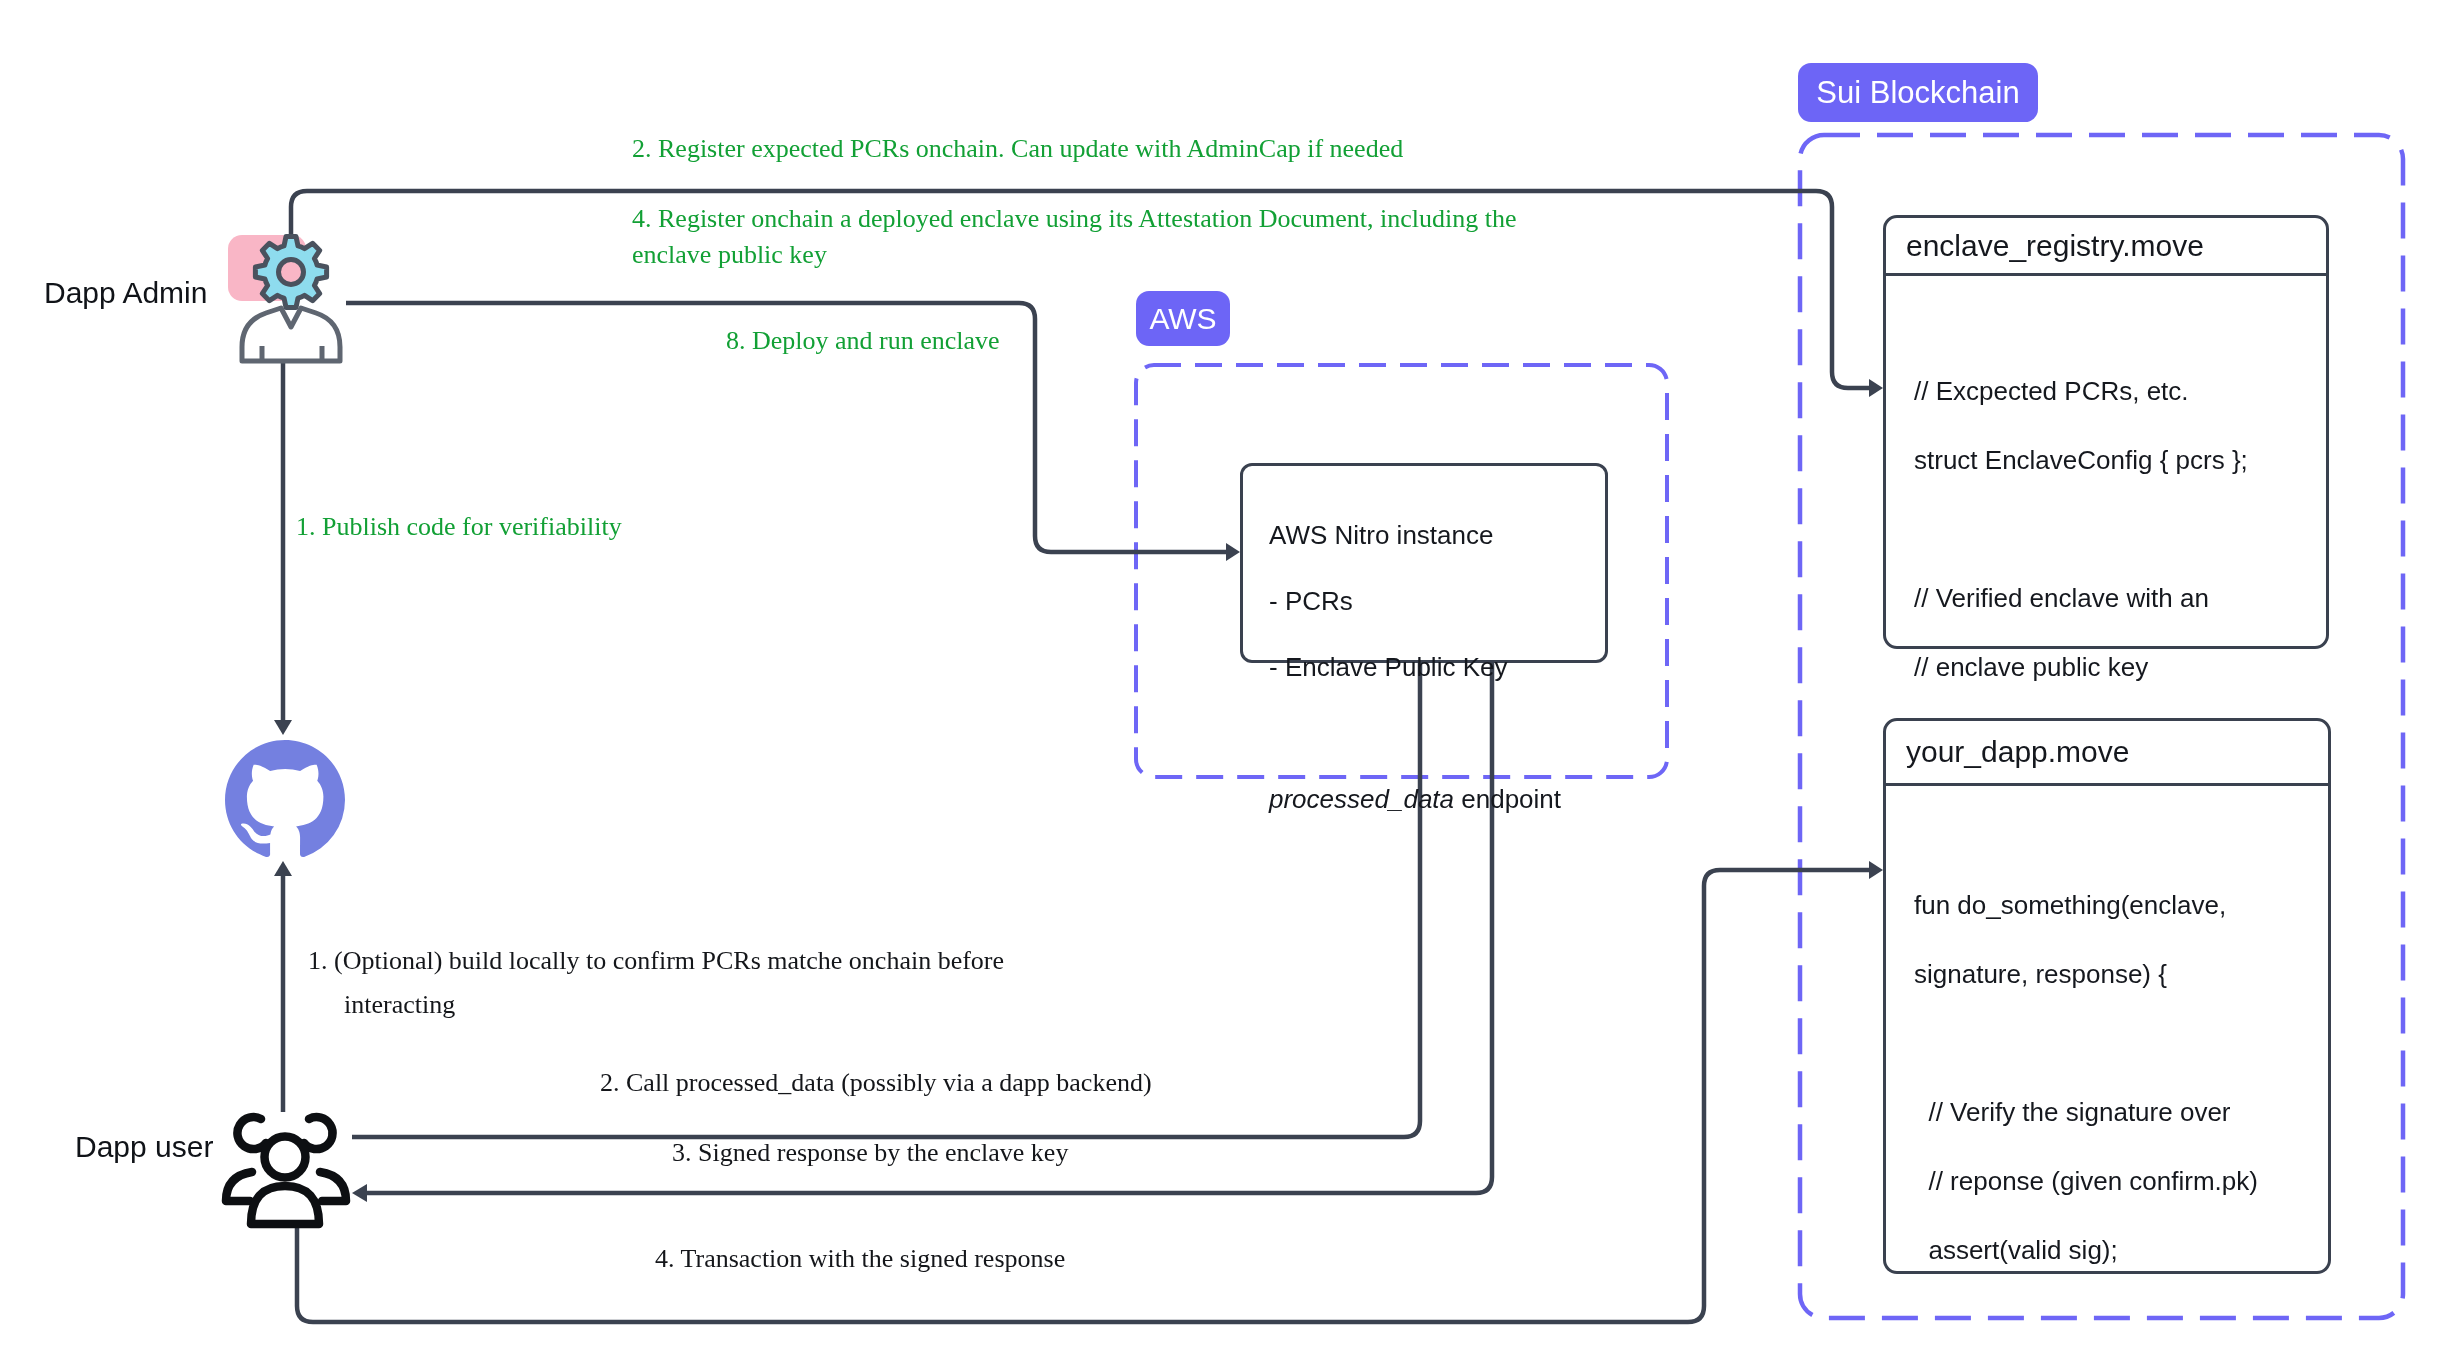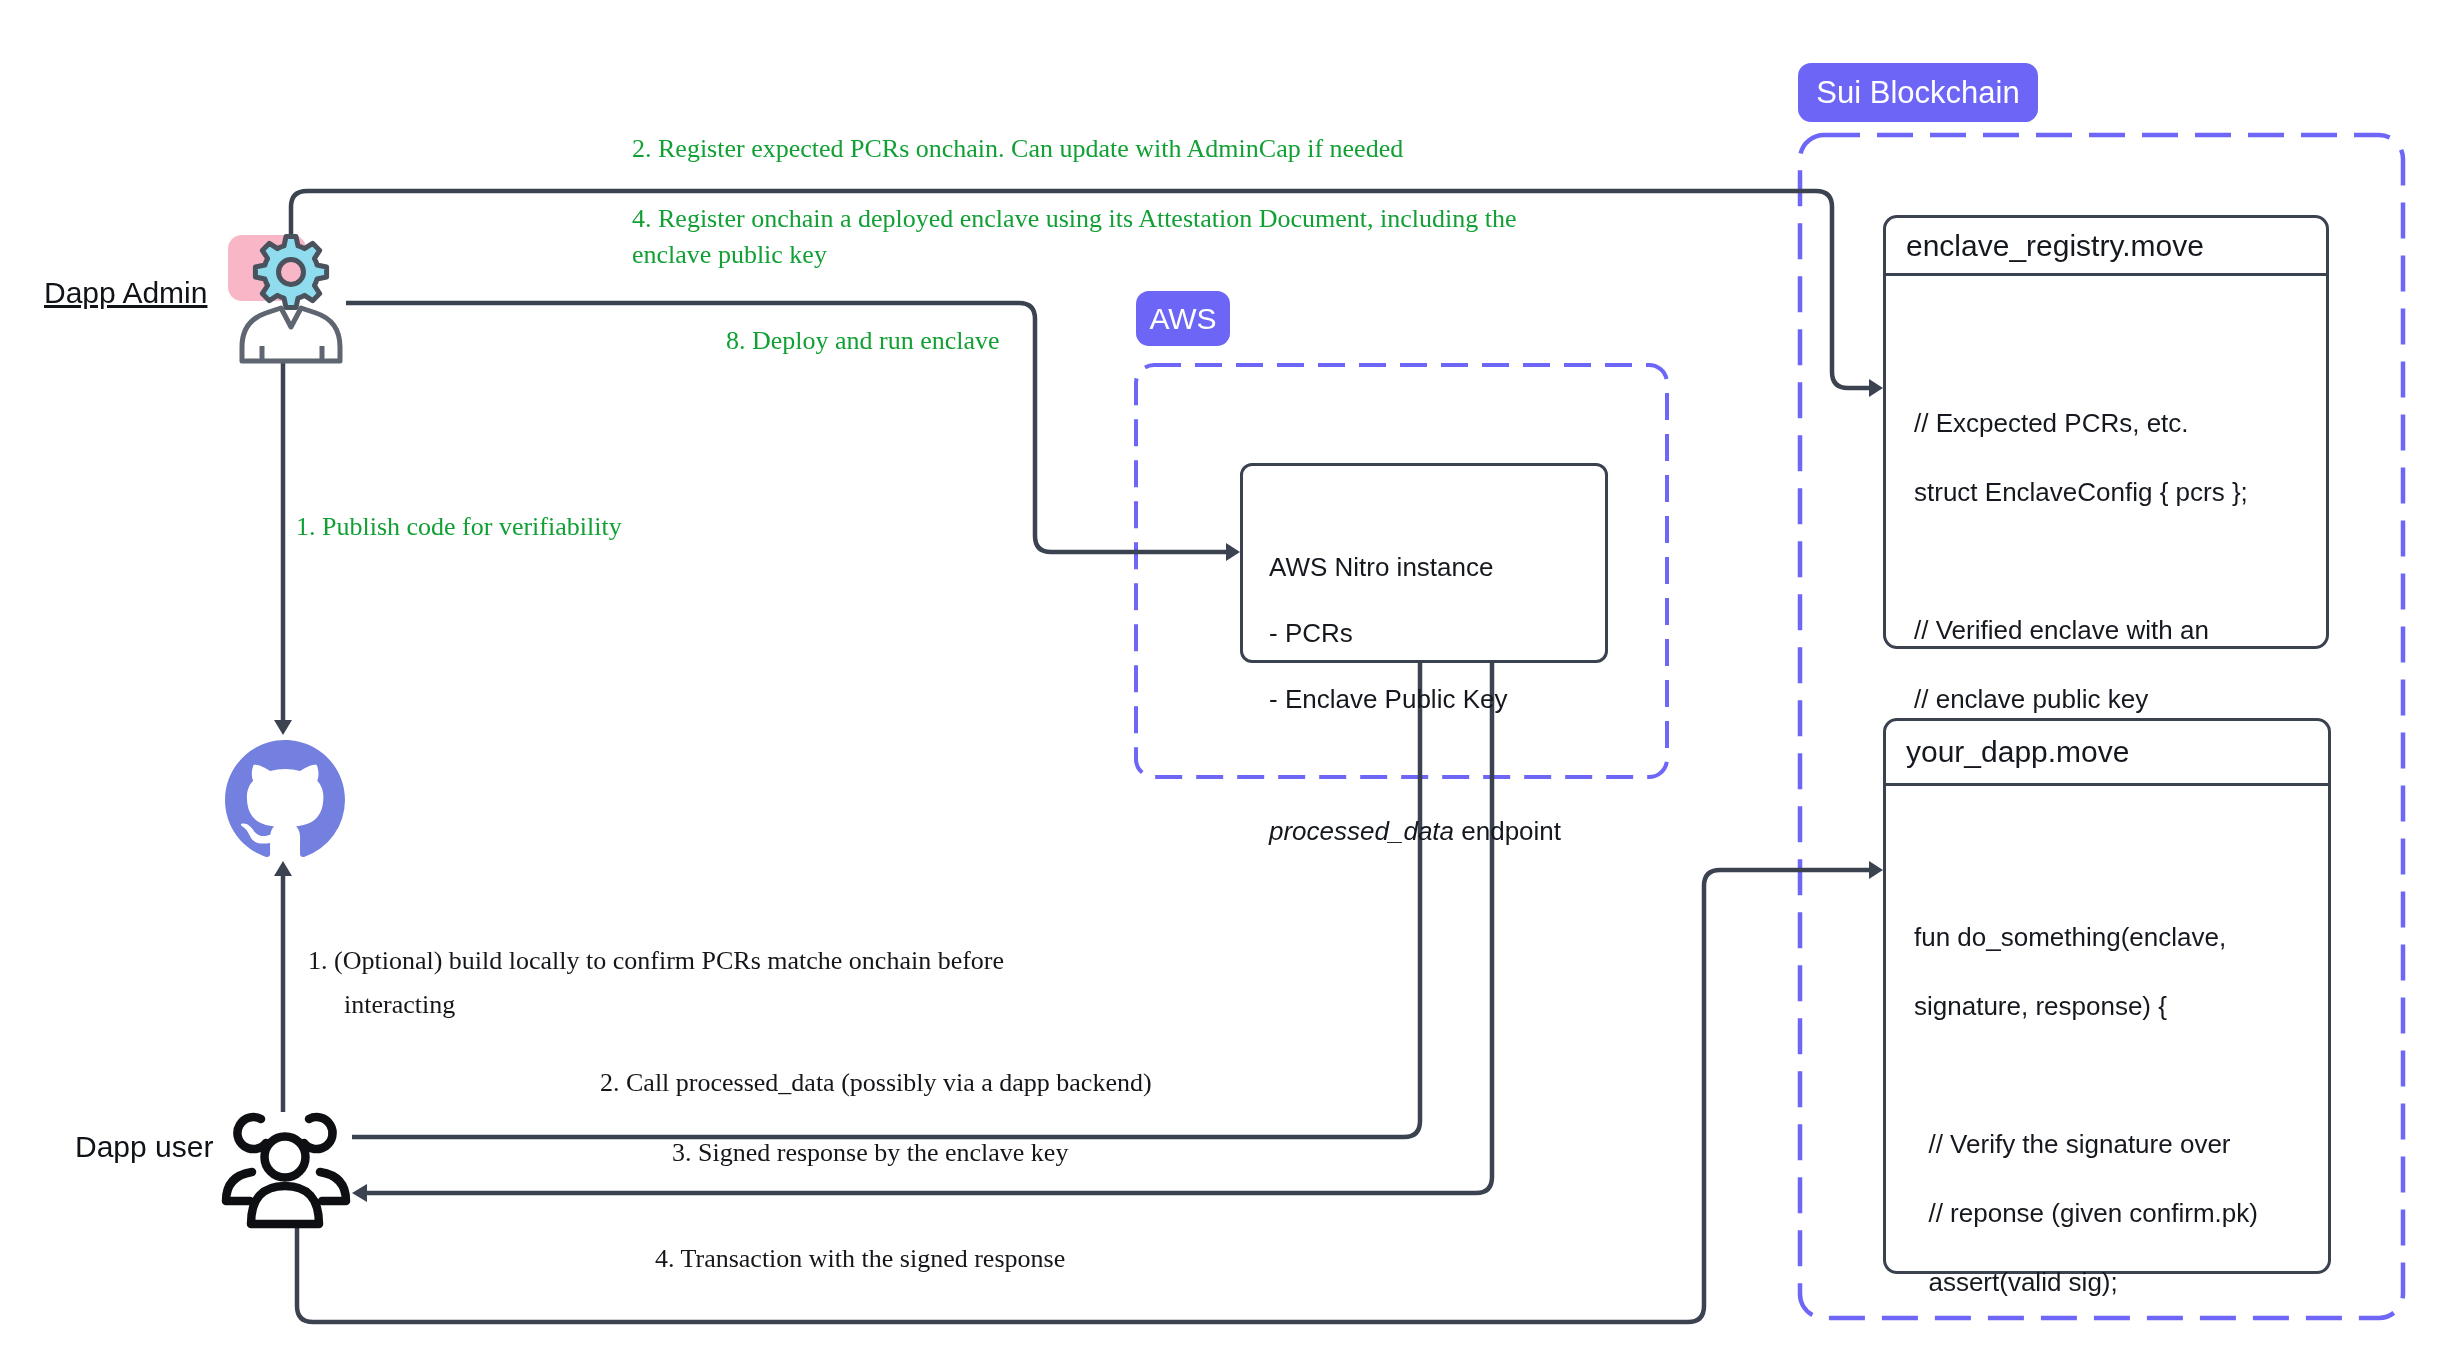--- a/index.html
+++ b/index.html
@@ -9,21 +9,21 @@
   .abs{position:absolute;}
   .badge{position:absolute;display:flex;align-items:center;justify-content:center;
          background:#6d65f6;color:#ffffff;border-radius:13px;
          font-family:"Liberation Sans", sans-serif;}
   .badge.sui{left:1798px;top:63px;width:240px;height:59px;font-size:31px;}
   .badge.aws{left:1136px;top:291px;width:94px;height:55px;font-size:30px;}
   .panel{position:absolute;background:#ffffff;border:3px solid #3a414f;border-radius:14px;
          color:#15181e;}
   .panel .panel-title{border-bottom:3px solid #3a414f;display:flex;align-items:center;
          padding-left:20px;font-size:30px;color:#15181e;}
-  .panel .panel-body{padding-left:28px;white-space:pre;margin-top:32px;}
+  .panel .panel-body{padding-left:28px;white-space:pre;}
   .code-line{height:33px;line-height:33px;font-size:26px;white-space:pre;}
   .nitro-line{height:30px;line-height:30px;font-size:26px;white-space:pre;}
   #nitro-box{left:1240px;top:463px;width:362px;height:176px;border-radius:12px;padding-top:18px;}
   #nitro-box .panel-body{padding-left:26px;}
   #registry-box{left:1883px;top:215px;width:440px;height:428px;}
   #registry-box .panel-title{height:55px;}
   #registry-box .panel-body{padding-top:63px;}
   #dapp-box{left:1883px;top:718px;width:442px;height:550px;}
   #dapp-box .panel-title{height:62px;}
   #dapp-box .panel-body{padding-top:67px;}
@@ -96,21 +96,21 @@
       <path d="M226,1201 H250 M226,1201 Q226,1176 252,1172"></path>
       <path d="M346,1201 H322 M346,1201 Q346,1176 320,1172"></path>
       <path d="M251,1224 Q251,1186 285,1186 Q319,1186 319,1224 Z" fill="#ffffff" stroke-linejoin="round"></path>
       <circle cx="285" cy="1157" r="20.5" fill="#ffffff"></circle>
     </g>
   </svg>
 
   <div class="badge sui">Sui Blockchain</div>
   <div class="badge aws">AWS</div>
 
-  <div class="actor-label abs" style="left:44px;top:276px;text-decoration:underline;">Dapp Admin</div>
+  <div class="actor-label abs" style="left:44px;top:276px;">Dapp Admin</div>
   <div class="actor-label abs" style="left:75px;top:1130px;">Dapp user</div>
 
   <div class="step green" style="left:632px;top:134px;text-align:center;">2. Register expected PCRs onchain. Can update with AdminCap if needed</div>
   <div class="step green" style="left:632px;top:204px;">4. Register onchain a deployed enclave using its Attestation Document, including the</div>
   <div class="step green" style="left:632px;top:240px;">enclave public key</div>
   <div class="step green" style="left:726px;top:326px;">8. Deploy and run enclave</div>
   <div class="step green" style="left:296px;top:512px;">1. Publish code for verifiability</div>
 
   <div class="step" style="left:308px;top:946px;">1. (Optional) build locally to confirm PCRs matche onchain before</div>
   <div class="step" style="left:344px;top:990px;">interacting</div>

